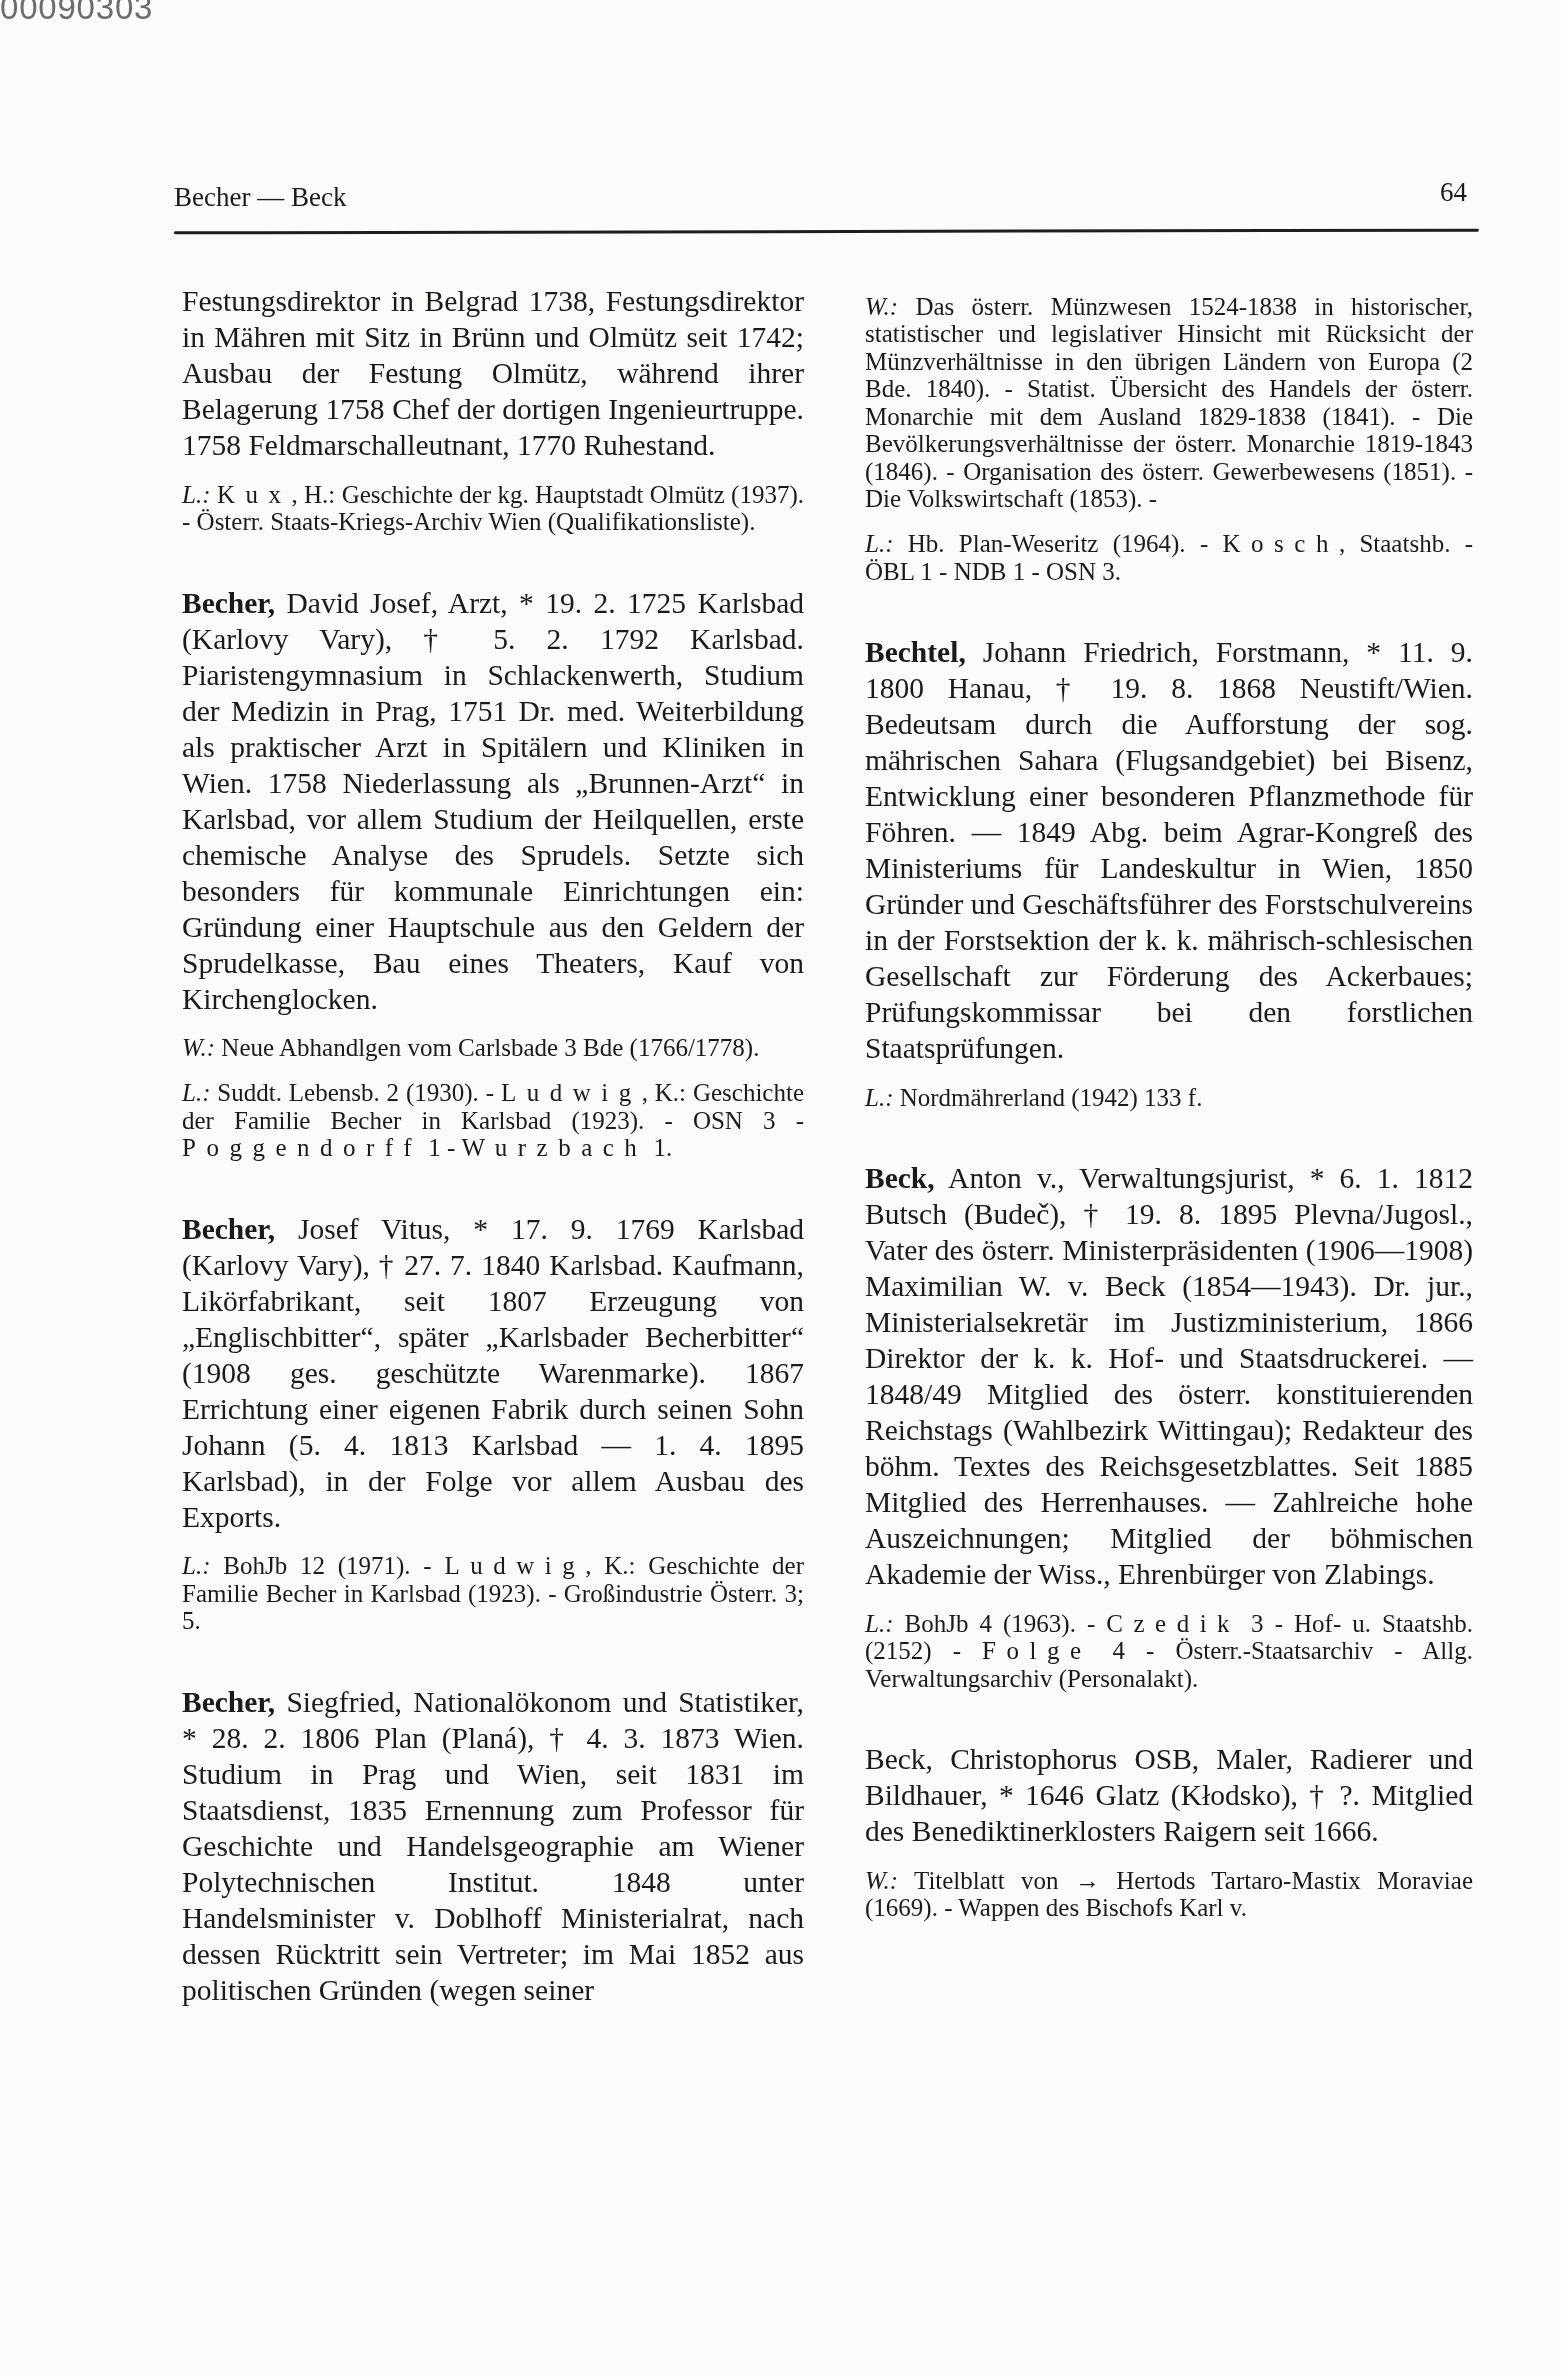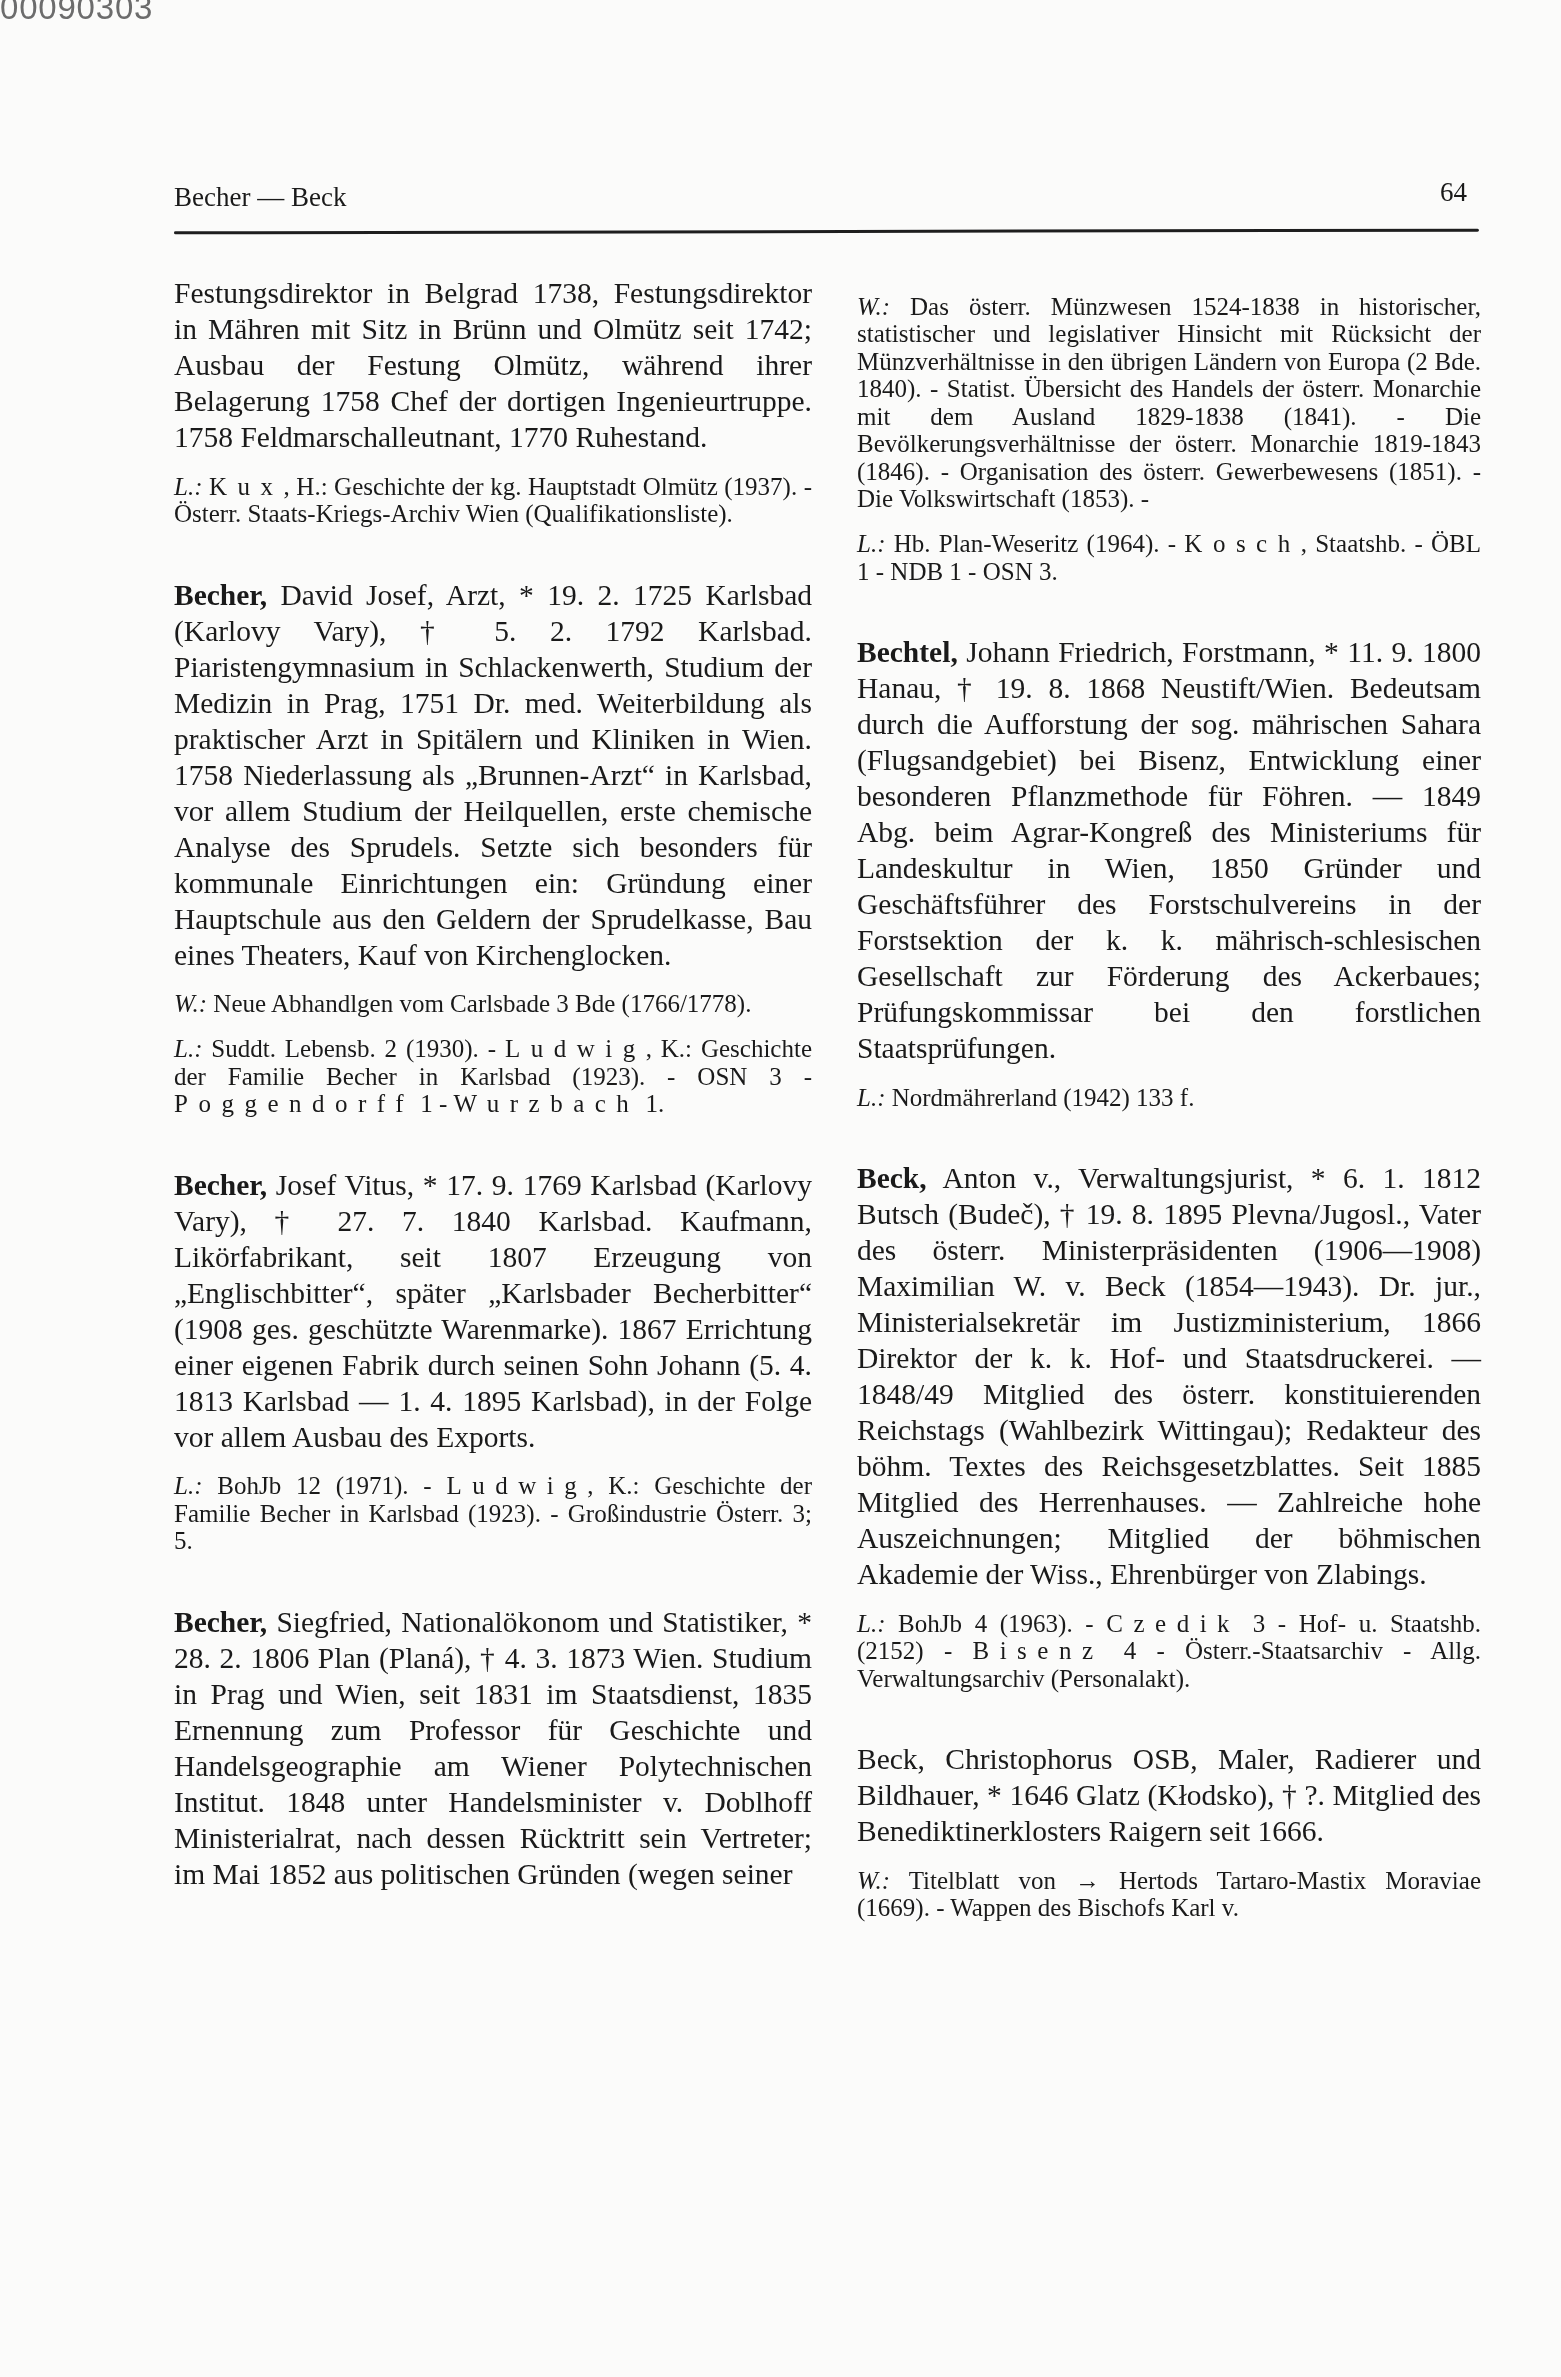--- a/index.html
+++ b/index.html
@@ -24,21 +24,21 @@
   .running-head .page-number { position: absolute; right: 12px; top: -4.8px; }
   .head-rule {
     position: absolute; left: 174px; top: 230px; width: 1305px; height: 3.2px;
     background: #1e1e1e; border-radius: 1.6px;
     transform: rotate(-0.12deg);
   }
   .column { position: absolute; top: 275px; }
   .col-left { left: 174px; width: 638px; }
   .col-right { left: 857px; width: 624px; }
 
-  .entry p { margin: 0; }
+  .entry p { margin: 8px; }
   .body-text {
     font-size: 29.5px; line-height: 36px;
     text-align: justify; hyphens: manual;
   }
   .biblio {
     font-size: 25px; line-height: 27.5px;
     text-align: justify; margin-top: 17.5px !important;
   }
   .biblio .tag { font-style: italic; }
   .spaced { letter-spacing: 0.42em; }
@@ -85,21 +85,21 @@
     <p class="biblio"><span class="tag">L.:</span><span> Hb. Plan-Weseritz (1964). - </span><span class="spaced">Kosch</span><span>, Staatshb. - ÖBL 1 - NDB 1 - OSN 3.</span></p>
   </div>
 
   <div class="entry gap-entry">
     <p class="body-text"><span class="lemma">Bechtel,</span><span> Johann Friedrich, Forstmann, * 11. 9. 1800 Hanau, † 19. 8. 1868 Neustift/Wien. Bedeutsam durch die Aufforstung der sog. mährischen Sahara (Flugsandgebiet) bei Bisenz, Entwicklung einer besonderen Pflanzmethode für Föhren. — 1849 Abg. beim Agrar-Kongreß des Ministeriums für Landeskultur in Wien, 1850 Gründer und Geschäftsführer des Forstschulvereins in der Forstsektion der k. k. mährisch-schlesischen Gesellschaft zur Förderung des Ackerbaues; Prüfungskommissar bei den forstlichen Staatsprüfungen.</span></p>
     <p class="biblio"><span class="tag">L.:</span><span> Nordmährerland (1942) 133 f.</span></p>
   </div>
 
   <div class="entry gap-entry">
     <p class="body-text"><span class="lemma">Beck,</span><span> Anton v., Verwaltungsjurist, * 6. 1. 1812 Butsch (Budeč), † 19. 8. 1895 Plevna/Jugosl., Vater des österr. Ministerpräsidenten (1906—1908) Maximilian W. v. Beck (1854—1943). Dr. jur., Ministerialsekretär im Justizministerium, 1866 Direktor der k. k. Hof- und Staatsdruckerei. — 1848/49 Mitglied des österr. konstituierenden Reichstags (Wahlbezirk Wittingau); Redakteur des böhm. Textes des Reichsgesetzblattes. Seit 1885 Mitglied des Herrenhauses. — Zahlreiche hohe Auszeichnungen; Mitglied der böhmischen Akademie der Wiss., Ehrenbürger von Zlabings.</span></p>
-    <p class="biblio"><span class="tag">L.:</span><span> BohJb 4 (1963). - </span><span class="spaced">Czedik</span><span> 3 - Hof- u. Staatshb. (2152) - </span><span class="spaced">Bisenz</span><span> 4 - Österr.-Staatsarchiv - Allg. Verwaltungsarchiv (Personalakt).</span></p>
+    <p class="biblio"><span class="tag">L.:</span><span> BohJb 4 (1963). - </span><span class="spaced">Czedik</span><span> 3 - Hof- u. Staatshb. (2152) - </span><span class="spaced">Folge</span><span> 4 - Österr.-Staatsarchiv - Allg. Verwaltungsarchiv (Personalakt).</span></p>
   </div>
 
   <div class="entry gap-entry">
     <p class="body-text"><span class="lemma" style="font-weight:normal">Beck,</span><span> Christophorus OSB, Maler, Radierer und Bildhauer, * 1646 Glatz (Kłodsko), † ?. Mitglied des Benediktinerklosters Raigern seit 1666.</span></p>
     <p class="biblio"><span class="tag">W.:</span><span> Titelblatt von → Hertods Tartaro-Mastix Moraviae (1669). - Wappen des Bischofs Karl v.</span></p>
   </div>
 </div>
 
 
 </body></html>

